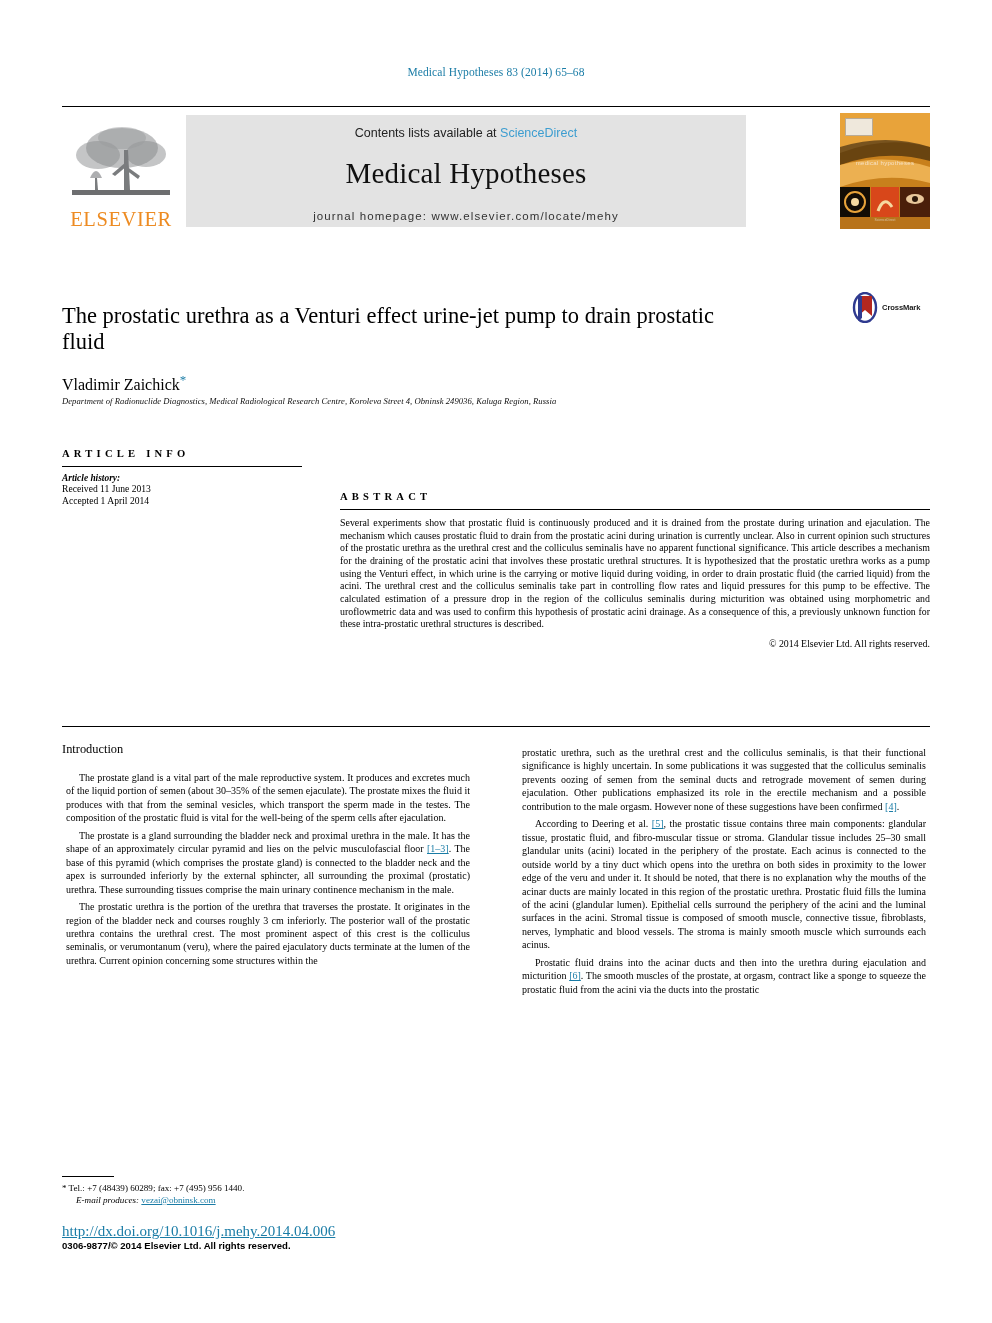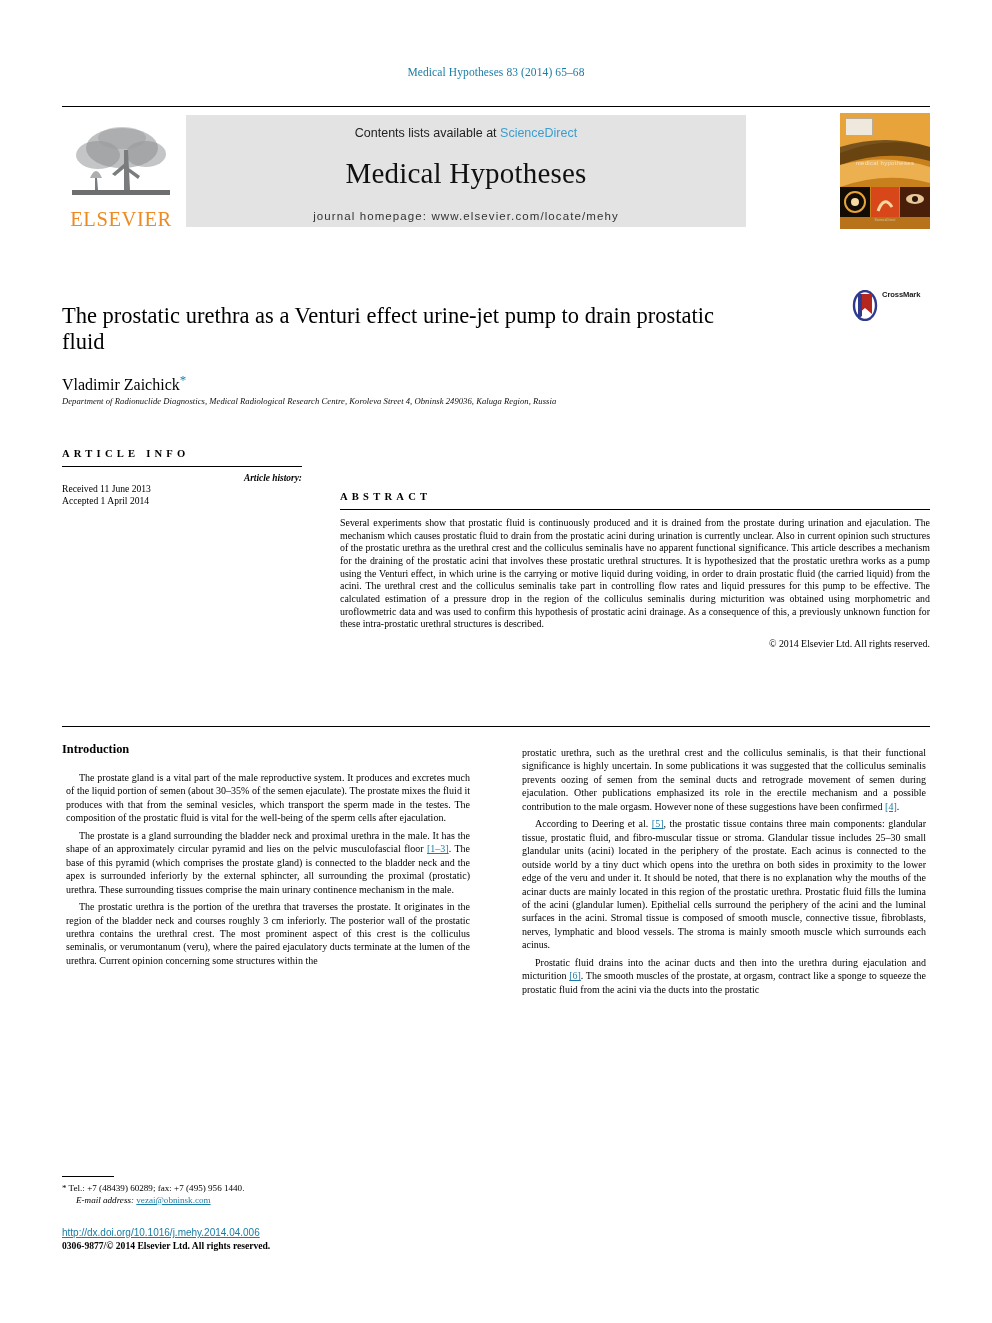--- a/index.html
+++ b/index.html
@@ -85,82 +85,82 @@
   .authors {
     margin-top:17px; font-size:16px; font-family:"Liberation Serif", serif;
   }
   .authors .star { color:#1a7ca6; font-size:13px; vertical-align:super; }
   .affil {
     margin-top:2px; font-size:8.6px; font-style:italic;
     font-family:"Liberation Serif", serif; color:#111; letter-spacing:.05px;
   }
   .crossmark {
     position:absolute; right:0; top:2px; width:78px; height:34px;
-    display:flex; align-items:flex-start; gap:4px;
+    display:flex; align-items:center; gap:4px;
   }
   .cm-icon { width:26px; height:31px; }
   .cm-label {
     font-family:"Liberation Sans", sans-serif; font-size:7.6px;
     font-weight:bold; color:#1a1a1a; letter-spacing:-.1px;
   }
 
   
   .infoblock { position:absolute; top:448px; left:62px; width:868px; }
   .col-info { position:absolute; left:0; top:0; width:240px; }
   .col-abs  { position:absolute; left:278px; top:0; width:590px;margin-top:43px; }
   .sec-head {
     font-family:"Liberation Serif", serif; font-weight:bold;
     font-size:10.6px; letter-spacing:4.2px; color:#000;
   }
   .rule { border-top:1.5px solid #000; margin-top:7px; }
   .hist-label {
     font-size:9.4px; font-style:italic; font-weight:bold;
-    margin-top:6px; font-family:"Liberation Serif", serif;text-align:right;
+    margin-top:6px; font-family:"Liberation Serif", serif;
   }
   .hist-line { font-size:9.6px; line-height:12.4px; font-family:"Liberation Serif", serif; }
   .abs-body {
     margin-top:7px; font-size:9.9px; line-height:12.65px;
     text-align:justify; font-family:"Liberation Serif", serif;
     color:#000;
   }
   .abs-copy { margin-top:7px; text-align:right; font-size:9.9px; font-family:"Liberation Serif", serif; }
 
   .bigrule {
     position:absolute; top:726px; left:62px; width:868px;
     border-top:1.2px solid #000;
   }
 
   
   .body-cols { position:absolute; top:742px; left:62px; width:868px; }
   .bcol { position:absolute; top:0; width:412px; }
   .bcol.left  { left:0; }
   .bcol.right { left:456px; }
   .h1 {
-    font-family:"Liberation Serif", serif; font-weight:bold;
+    font-family:"Liberation Serif", serif; font-weight:normal;
     font-size:12.4px; margin-bottom:14px;
   }
   .p {
     font-size:10px; line-height:13.45px; text-align:justify;
     text-indent:13px; font-family:"Liberation Serif", serif; margin:4px;
   }
   .p.cont { text-indent:0; }
   .ref { color:#1a7ca6; }
 
   
   .footnote {
     position:absolute; left:62px; top:1176px; width:412px;
   }
   .fn-rule { border-top:.9px solid #000; width:52px; margin-bottom:5px; }
   .fn-line { font-size:9.1px; line-height:12px; font-family:"Liberation Serif", serif; }
   .fn-star { font-size:9px; }
   .fn-em { font-style:italic; }
   .fn-mail { color:#1a7ca6; }
   .doiblock { position:absolute; left:62px; top:1222px; width:412px; }
-  .doi { font-size:10px; color:#1a7ca6; font-family:Liberation Sans, sans-serif; line-height:12.6px; }
-  .issn { font-size:9.6px; font-family:Liberation Serif, serif; font-weight:bold; line-height:12.6px; }
+  .doi { font-size:15px; color:#1a7ca6; font-family:Liberation Serif, serif; line-height:12.6px; }
+  .issn { font-size:9.6px; font-family:Liberation Sans, sans-serif; font-weight:bold; line-height:12.6px; }
 </style>
 </head>
 <body>
 
 <div class="page">
 
   <div class="runhead">Medical Hypotheses 83 (2014) 65–68</div>
 
   <div class="masthead">
 
@@ -272,21 +272,21 @@
     </div>
   </div>
 
   <div class="footnote">
     <div class="fn-rule"></div>
     <div class="fn-line">
       <span class="fn-star">*</span>
       <span>Tel.: +7 (48439) 60289; fax: +7 (495) 956 1440.</span>
     </div>
     <div class="fn-line" style="padding-left:14px;">
-      <span class="fn-em">E-mail address:</span>
+      <span class="fn-em">E-mail produces:</span>
       <a class="fn-mail" href="#">vezai@obninsk.com</a>
     </div>
   </div>
 
   <div class="doiblock">
     <a class="doi" href="#">http://dx.doi.org/10.1016/j.mehy.2014.04.006</a>
     <div class="issn">0306-9877/© 2014 Elsevier Ltd. All rights reserved.</div>
   </div>
 
 </div>

